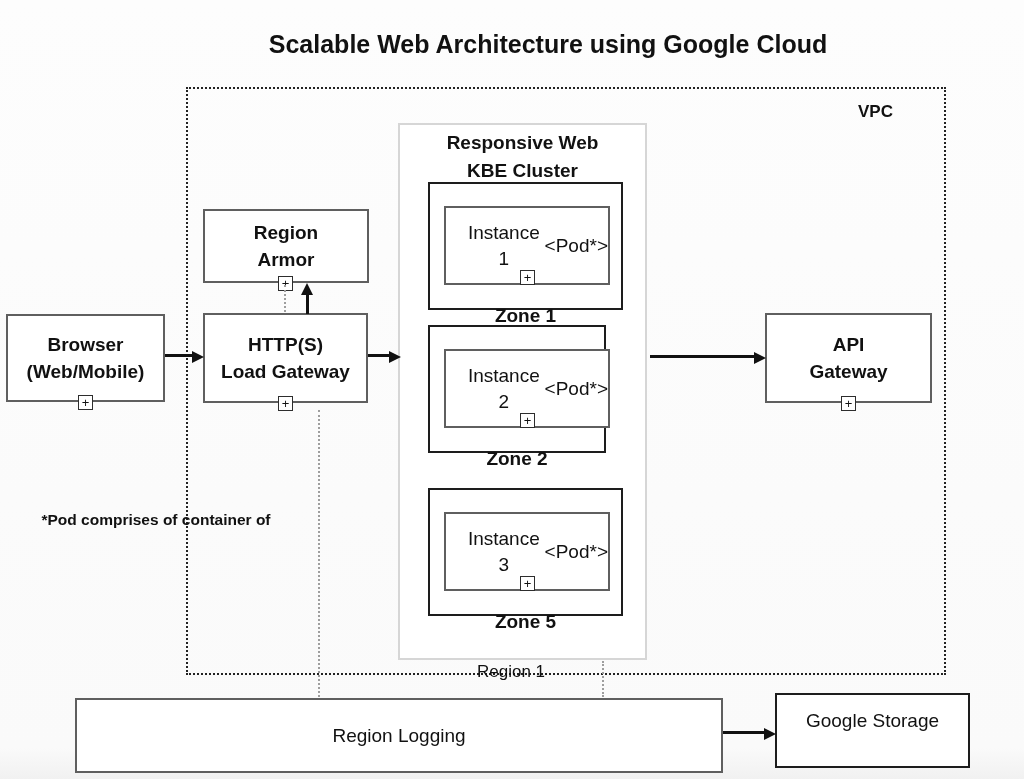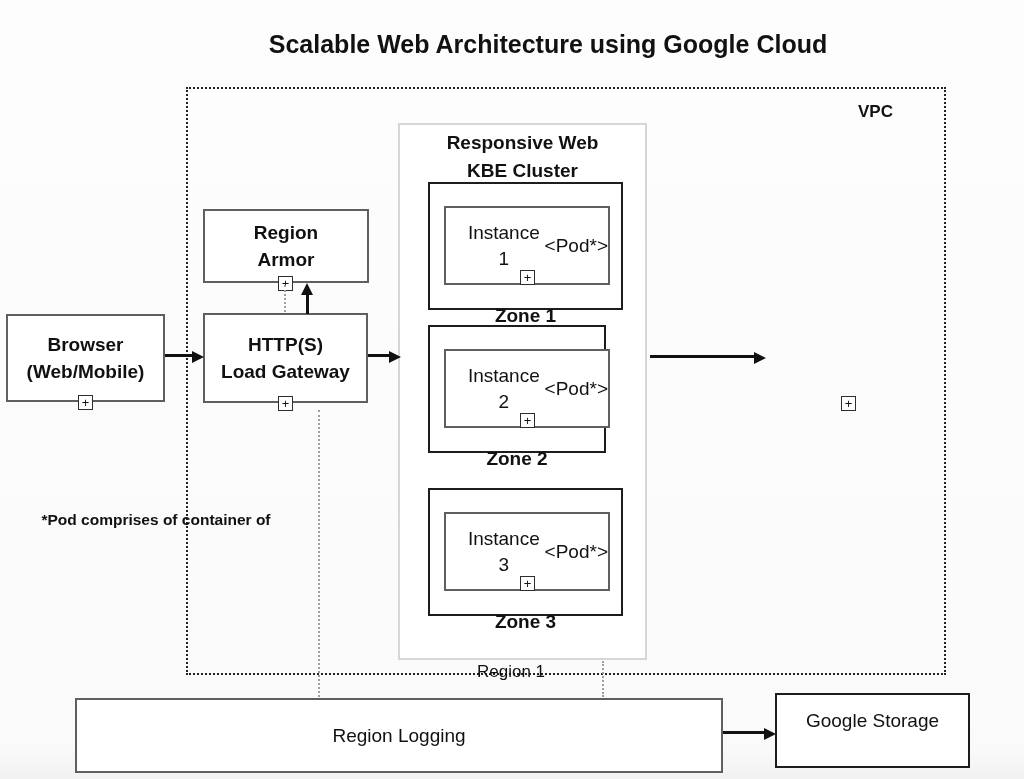--- a/index.html
+++ b/index.html
@@ -82,24 +82,28 @@
       <div class="collapse" style="left:90px;top:86px;">+</div>
       <div class="zone-label">Zone 2</div>
     </div>
 
     <div class="zone b-dark" style="left:28px;top:363px;width:195px;height:128px;">
       <div class="instance">
         <div>Instance 3</div>
         <div>&lt;Pod*&gt;</div>
       </div>
       <div class="collapse" style="left:90px;top:86px;">+</div>
-      <div class="zone-label">Zone 3</div>
+      <div class="zone-label">Zone 5</div>
     </div>
   </div>
 
+  <div class="node b-gray txt-bold" style="left:765px;top:313px;width:167px;height:90px;">
+    <div>API</div>
+    <div>Gateway</div>
+  </div>
   <div class="collapse" style="left:841px;top:396px;">+</div>
 
   <div class="node b-gray txt-reg" style="left:75px;top:698px;width:648px;height:75px;">
     <div>Region Logging</div>
   </div>
 
   <div class="node b-dark txt-reg" style="left:775px;top:693px;width:195px;height:75px;justify-content:flex-start;padding-top:12px;">
     <div>Google Storage</div>
   </div>
 

